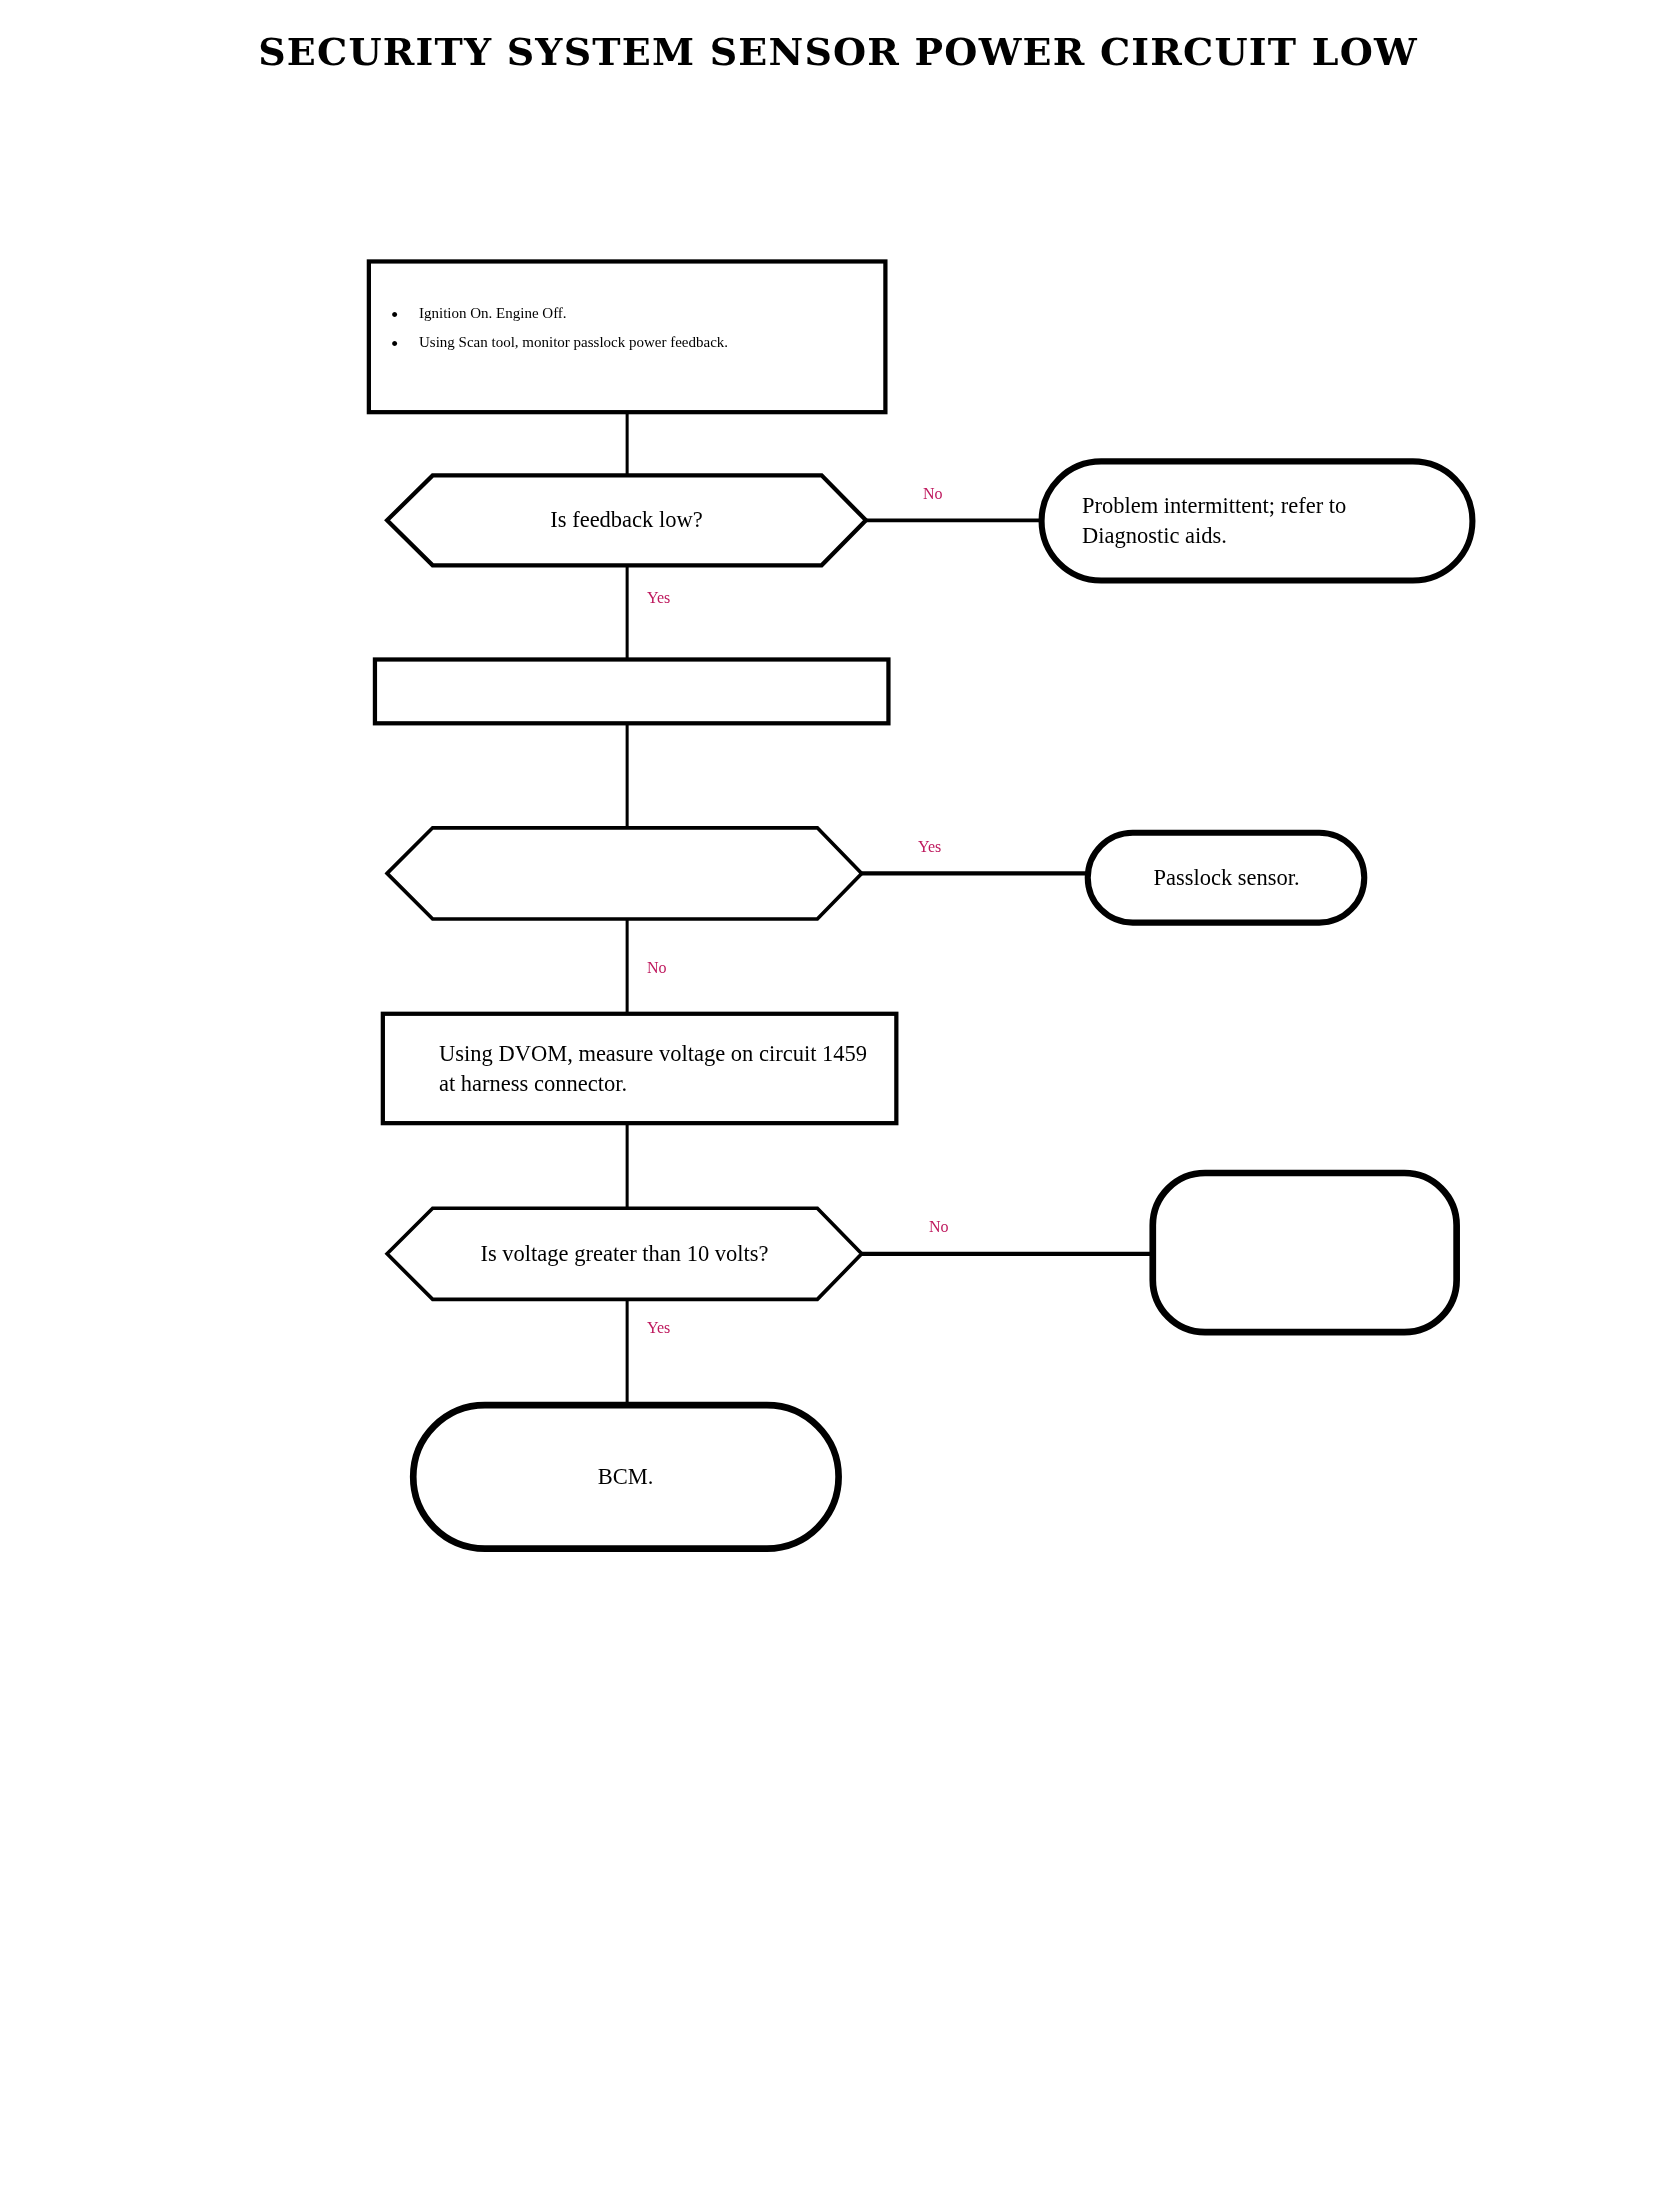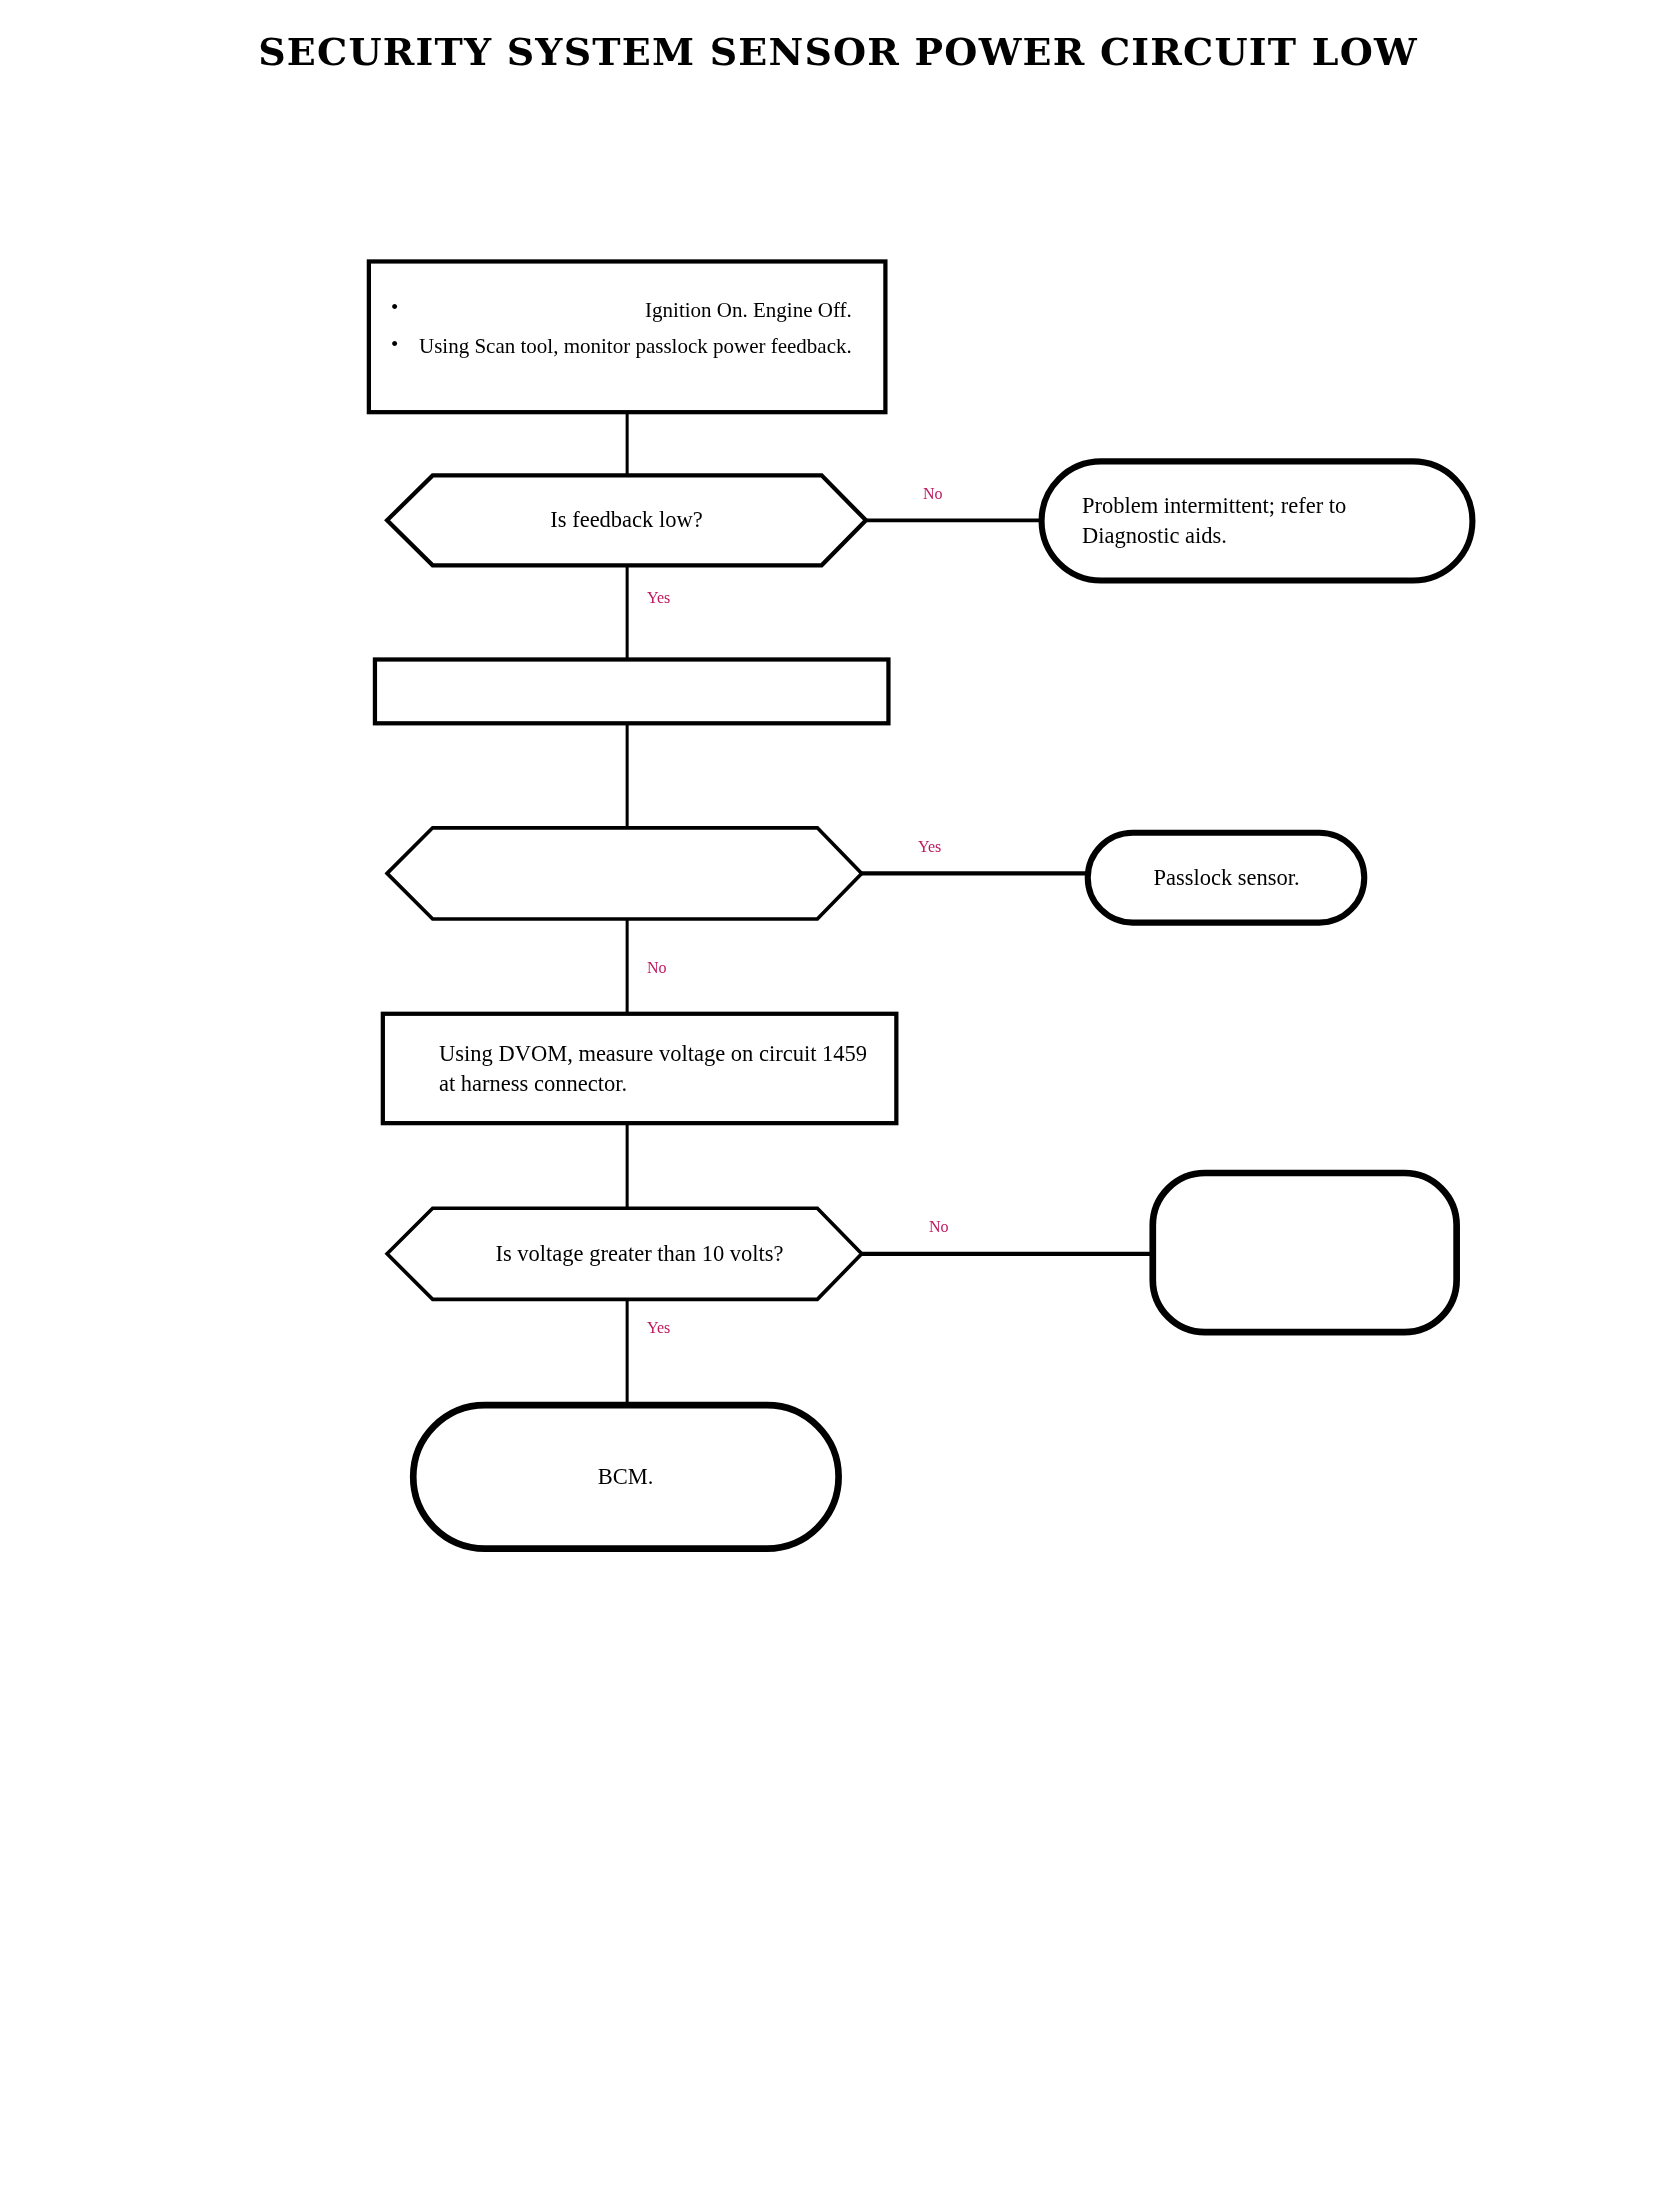--- a/index.html
+++ b/index.html
@@ -67,23 +67,22 @@
   
   ul.bullets {
     margin: 0;
     padding: 0 0 0 33px;
     list-style: none;
   }
   ul.bullets li {
     position: relative;
     margin: 0 0 9.7px 0;
     padding: 0;
-    font-size: 21px;
+    font-size: 15px;
     line-height: 1.28;
-    text-align: right;
   }
   ul.bullets li:last-child { margin-bottom: 16px; }
   ul.bullets li::before {
     content: "\2022";
     position: absolute;
     left: -28px;
     top: -2.4px;
     font-size: 20.7px;
     line-height: 1.28;
   }
@@ -160,21 +159,21 @@
     <div class="node-text left" style="left:1042px; top:461px; width:431px; height:119px; padding:0 34px 0 40px; box-sizing:border-box;">Problem intermittent; refer to Diagnostic aids.</div>
 
     <div class="node-text center" style="left:387px; top:475px; width:479px; height:90px;">Is feedback low?</div>
 
 
 
     <div class="node-text center" style="left:1088px; top:833px; width:277px; height:90px;">Passlock sensor.</div>
 
     <div class="node-text left" style="left:383px; top:1014px; width:514px; height:109px; padding:0 24px 0 56px; box-sizing:border-box;">Using DVOM, measure voltage on circuit 1459 at harness connector.</div>
 
-    <div class="node-text center" style="left:402px; top:1208px; width:475px; height:91px;">Is voltage greater than 10 volts?</div>
+    <div class="node-text center" style="left:387px; top:1208px; width:475px; height:91px;">Is voltage greater than 10 volts?</div>
 
 
     <div class="node-text center" style="left:413px; top:1405px; width:425px; height:143px;">BCM.</div>
 
     <div class="edge-label" style="left:923px; top:486px;">No</div>
 
     <div class="edge-label" style="left:647px; top:590px;">Yes</div>
 
     <div class="edge-label" style="left:918px; top:839px;">Yes</div>
 

